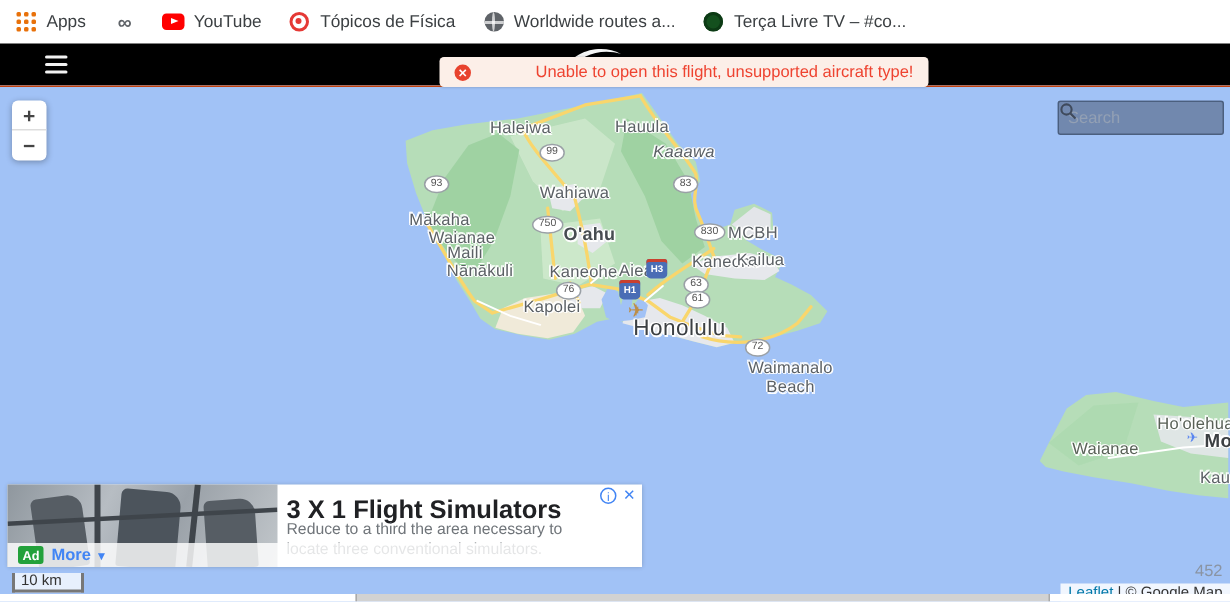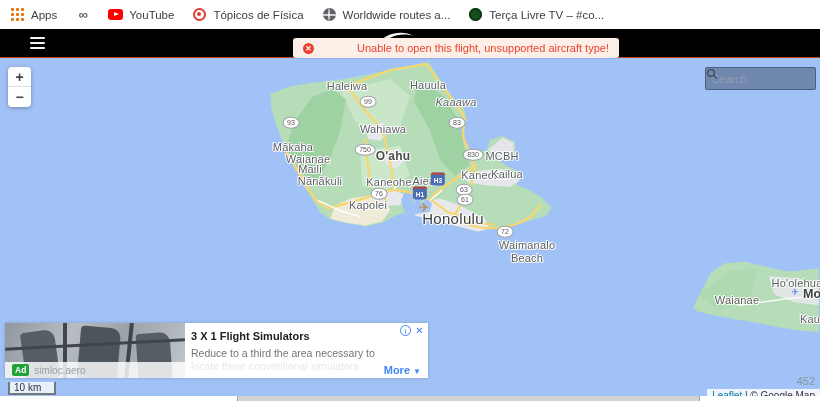--- a/index.html
+++ b/index.html
@@ -56,21 +56,21 @@
   .counter452 { position:absolute; right:5px; top:317px; font-size:11px; color:#8a94a3; }
   .scalebar { position:absolute; left:8px; top:324px; width:48px; height:13px; background:rgba(255,255,255,.75); border:2px solid #777; border-top:none; font-size:10px; color:#333; line-height:11px; padding-left:4px; }
   .attrib { position:absolute; right:0; top:331px; height:13px; background:rgba(255,255,255,.85); font-size:10px; line-height:13px; padding:0 5px; color:#333; white-space:nowrap; }
   .attrib a { color:#0078a8; text-decoration:none; }
 
   
   .ad { position:absolute; left:5px; top:323px; width:423px; height:55px; background:#fff; box-shadow:0 0 3px rgba(0,0,0,.2); z-index:6; }
   .ad-photo { position:absolute; left:0; top:0; width:180px; height:55px; background:linear-gradient(115deg,#8f979e 0%,#b7bdc3 35%,#9aa1a8 60%,#c2c7cb 100%); overflow:hidden; }
   .ad-photo .seat { position:absolute; background:#565d64; border-radius:4px 10px 2px 2px; }
   .ad-photo .bar { position:absolute; background:#3f454b; }
-  .ad-head { position:absolute; left:186px; top:7px; font-size:11px; font-weight:bold; color:#202124; }
+  .ad-head { position:absolute; left:186px; top:7px; font-size:17px; font-weight:bold; color:#202124; }
   .ad-body { position:absolute; left:186px; top:24px; width:210px; font-size:10.5px; color:#70757a; line-height:1.25; }
   .ad-strip { position:absolute; left:0; bottom:0; width:423px; height:16px; background:rgba(255,255,255,.82); display:flex; align-items:center; padding:0 7px; gap:5px; }
   .ad-badge { background:#23a13b; color:#fff; font-size:8.5px; font-weight:bold; border-radius:2px; padding:1px 3px; }
   .ad-site { color:#9aa0a6; font-size:10px; flex:1; }
   .ad-more { color:#4285f4; font-size:11px; font-weight:bold; cursor:pointer; }
   .ad-more .arr { font-size:8px; }
   .ad-ctls { position:absolute; right:3px; top:2px; display:flex; gap:3px; }
   .ad-ctls span { color:#4285f4; font-size:10px; width:11px; height:11px; line-height:11px; text-align:center; cursor:pointer; }
   .ad-info { border:1px solid #4285f4; border-radius:50%; font-size:8px !important; }
 
@@ -258,21 +258,20 @@
       <div class="seat" style="left:74px;top:4px;width:40px;height:52px;transform:rotate(5deg);background:#4c545c;"></div>
       <div class="seat" style="left:132px;top:10px;width:34px;height:46px;transform:rotate(-4deg);"></div>
       <div class="bar" style="left:0;top:20px;width:180px;height:3px;transform:rotate(-3deg);"></div>
       <div class="bar" style="left:58px;top:0;width:4px;height:55px;"></div>
       <div class="bar" style="left:122px;top:0;width:4px;height:55px;transform:rotate(6deg);"></div>
     </div>
     <div class="ad-head">3 X 1 Flight Simulators</div>
     <div class="ad-body">Reduce to a third the area necessary to locate three conventional simulators.</div>
     <div class="ad-strip">
       <span class="ad-badge">Ad</span>
-      <span class="ad-site">simloc.aero</span>
       <span class="ad-more"><span>More</span> <span class="arr">▼</span></span>
     </div>
     <div class="ad-ctls">
       <span class="ad-info">i</span>
       <span>✕</span>
     </div>
   </div>
 
   <div class="bstrip">
     <div class="bthumb"></div>

